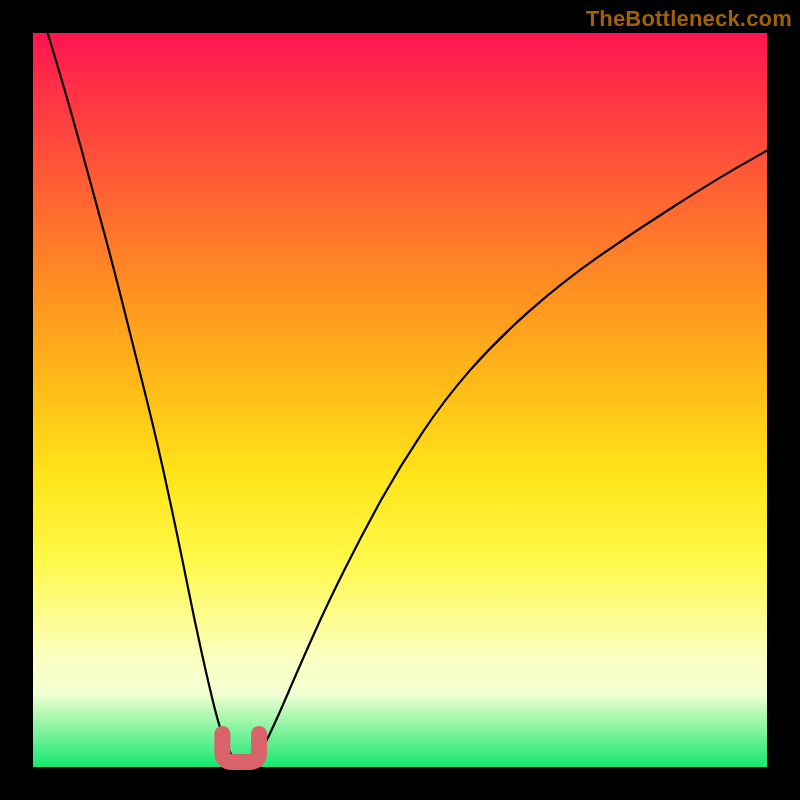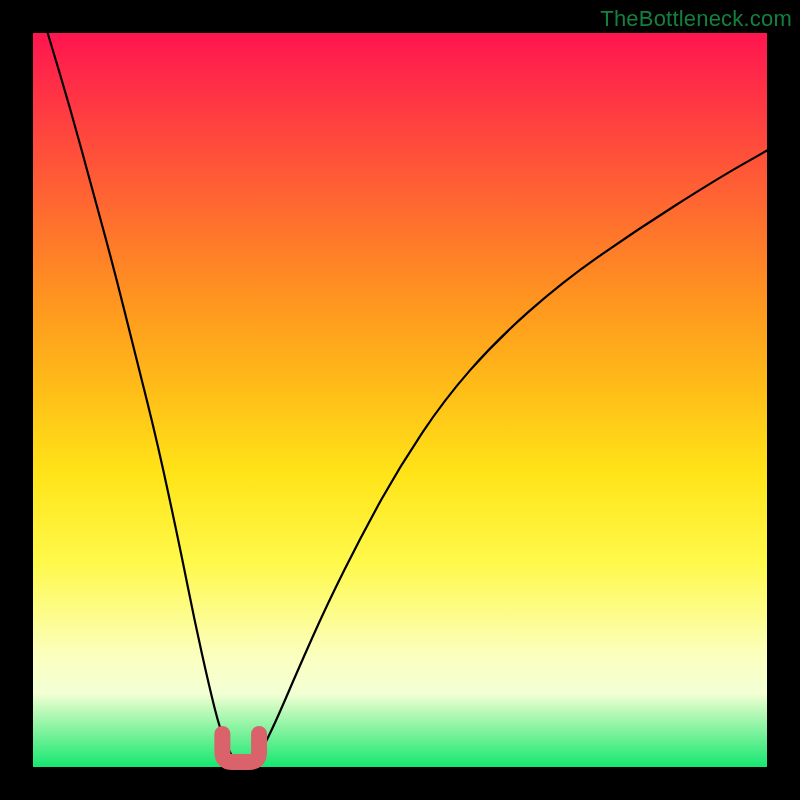--- a/index.html
+++ b/index.html
@@ -28,24 +28,24 @@
       #fbffc0 85%,
       #f3ffd4 90%,
       #98f5a8 94%,
       #16e770 100%
     );
   }
   .watermark {
     position: absolute;
     top: 6px;
     right: 8px;
-    color: #15803d;
+    color: #a16207;
     font-size: 22px;
     letter-spacing: 0.2px;
-    font-weight: 400;
+    font-weight: 700;
     user-select: none;
   }
   svg.plot {
     position: absolute;
     left: 0;
     top: 0;
     width: 734px;
     height: 734px;
     overflow: visible;
   }

